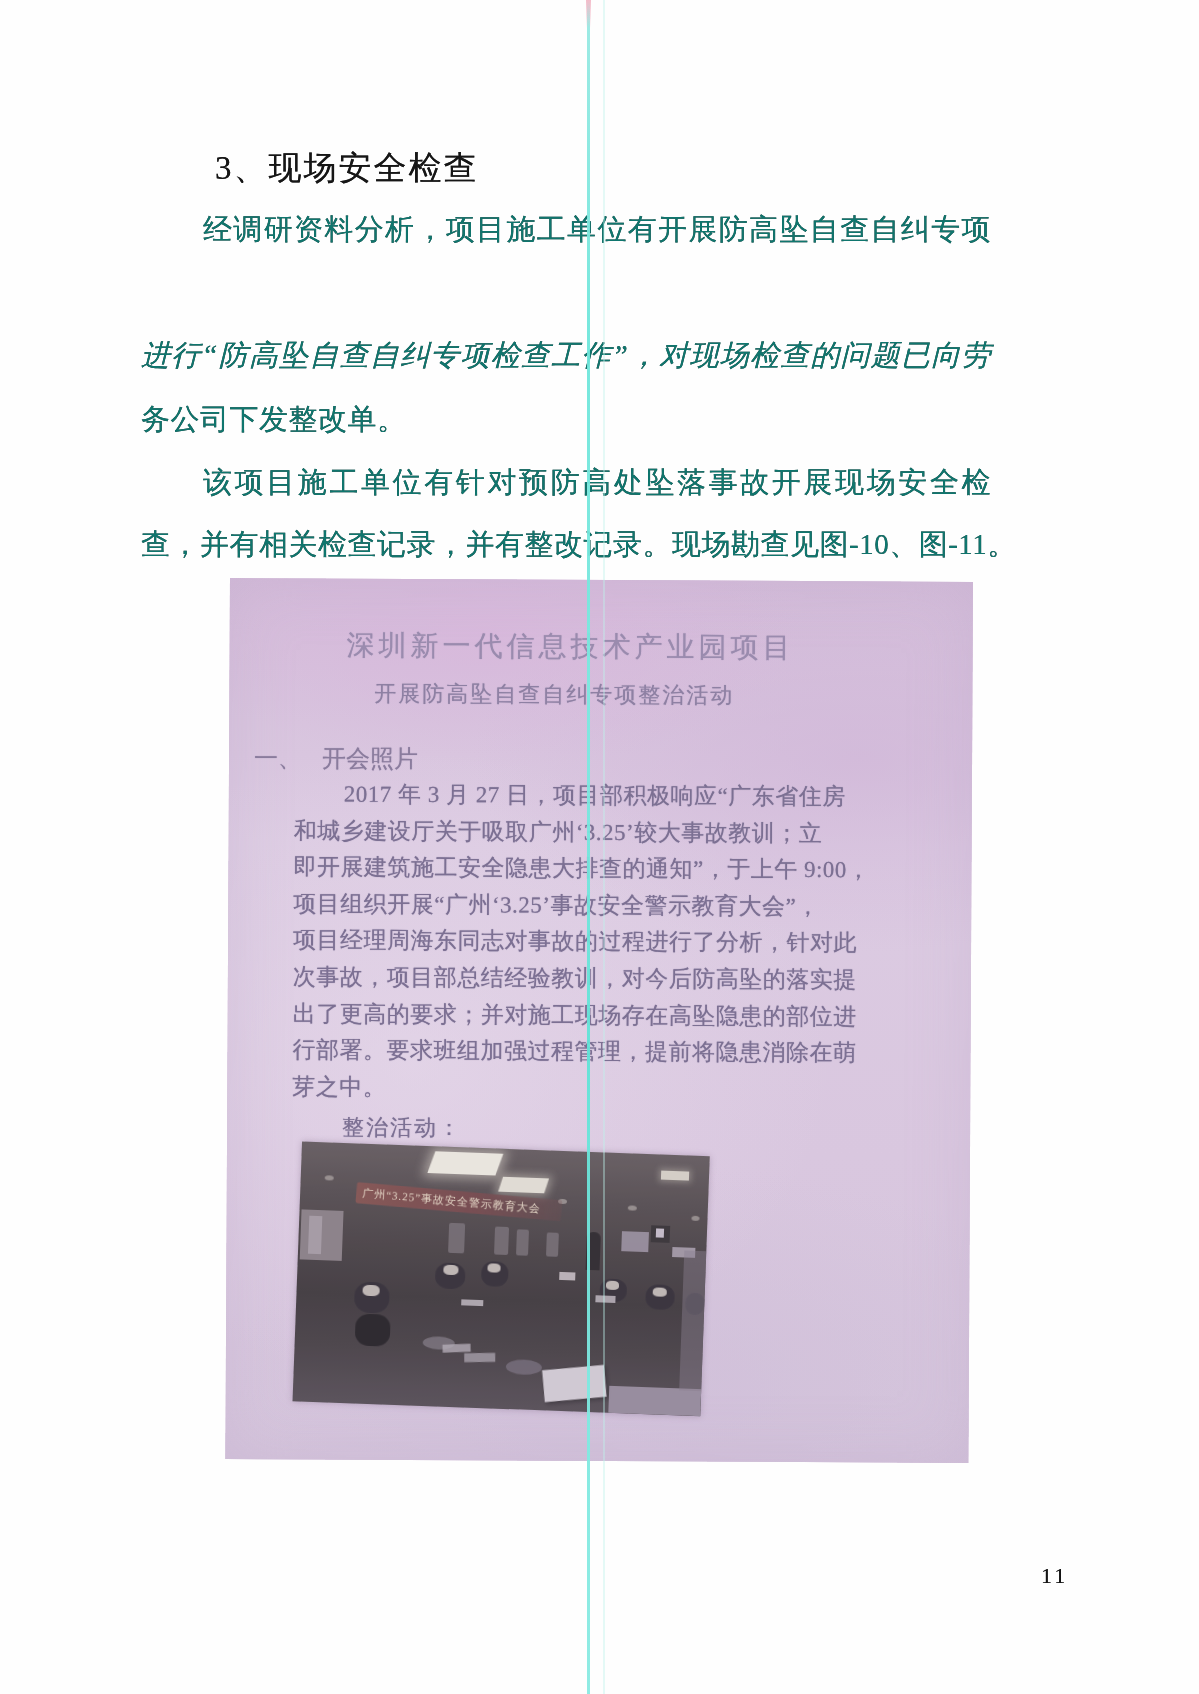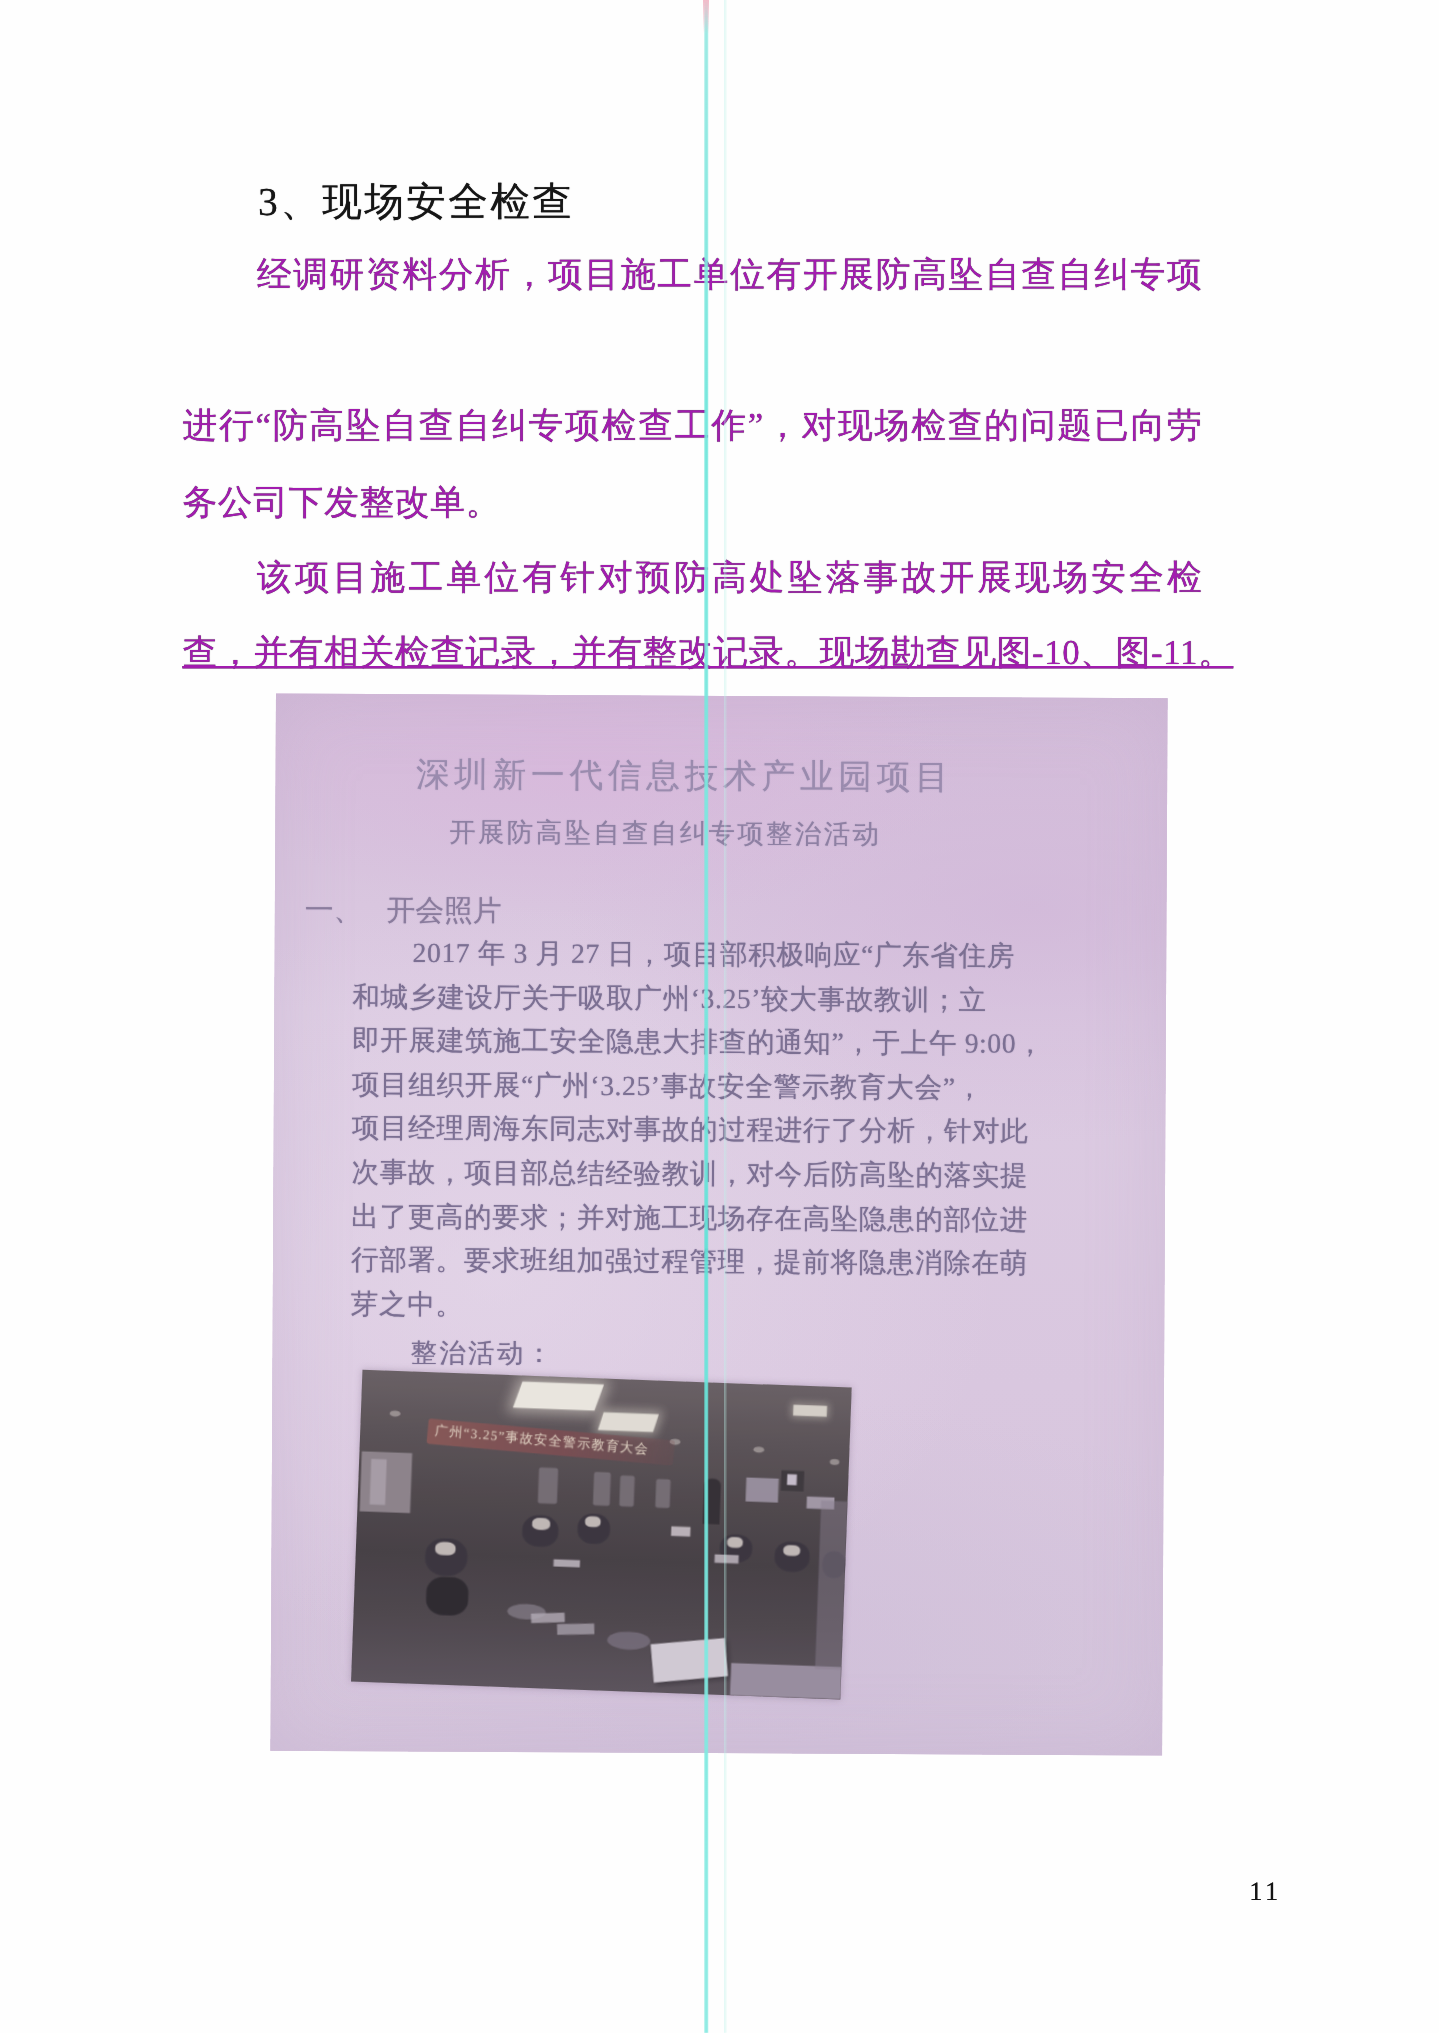--- a/index.html
+++ b/index.html
@@ -7,22 +7,22 @@
     position:relative;width:1199px;height:1694px;overflow:hidden;
     background:#fefefe;
     font-family:"Liberation Serif","DejaVu Serif",serif;
   }
   
   .sec-heading{
     position:absolute;left:215px;top:146px;font-size:33px;color:#161616;
     letter-spacing:2px;white-space:nowrap;text-shadow:0 0 .6px #333;
   }
   .main-line{
-    position:absolute;left:152px;width:850px;font-size:29px;line-height:36px;
-    color:#a21caf;text-align:justify;text-align-last:justify;
+    position:absolute;left:141px;width:850px;font-size:29px;line-height:36px;
+    color:#0f766e;text-align:justify;text-align-last:justify;
     -moz-text-align-last:justify;text-justify:inter-character;
     text-shadow:0 0 .6px #2e2e2e;letter-spacing:.5px;
   }
   .main-line.indent{text-indent:62px;}
   .main-line.endline{text-align-last:left;width:auto;white-space:nowrap;}
   
   .scan-block{
     position:absolute;left:230px;top:578px;width:743px;height:881px;
     transform:rotate(0.3deg);transform-origin:top left;
     background:#d7c4dd;
@@ -146,24 +146,24 @@
   }
 </style>
 </head>
 <body>
 
 <div class="page">
 
   <div class="sec-heading">3、现场安全检查</div>
 
   <div class="main-line indent" style="top:211px;">经调研资料分析，项目施工单位有开展防高坠自查自纠专项</div>
-  <div class="main-line" style="top:337px;">进行“防高坠自查自纠专项检查工作”，对现场检查的问题已向劳</div>
+  <div class="main-line" style="top:337px;font-style:italic;">进行“防高坠自查自纠专项检查工作”，对现场检查的问题已向劳</div>
   <div class="main-line indent" style="top:464px;">该项目施工单位有针对预防高处坠落事故开展现场安全检</div>
   <div class="main-line endline" style="top:401px;">务公司下发整改单。</div>
-  <div class="main-line endline" style="top:526px;text-decoration:underline;">查，并有相关检查记录，并有整改记录。现场勘查见图-10、图-11。</div>
+  <div class="main-line endline" style="top:526px;">查，并有相关检查记录，并有整改记录。现场勘查见图-10、图-11。</div>
 
   <div class="scan-block">
     <div class="scan-title">深圳新一代信息技术产业园项目</div>
     <div class="scan-subtitle">开展防高坠自查自纠专项整治活动</div>
     <div class="scan-sec">
       <span>一、</span><span class="gap"></span><span>开会照片</span>
     </div>
 
     <div class="scan-line indent" style="top:202px;">2017 年 3 月 27 日，项目部积极响应“广东省住房</div>
     <div class="scan-line" style="top:239px;">和城乡建设厅关于吸取广州‘3.25’较大事故教训；立</div>

